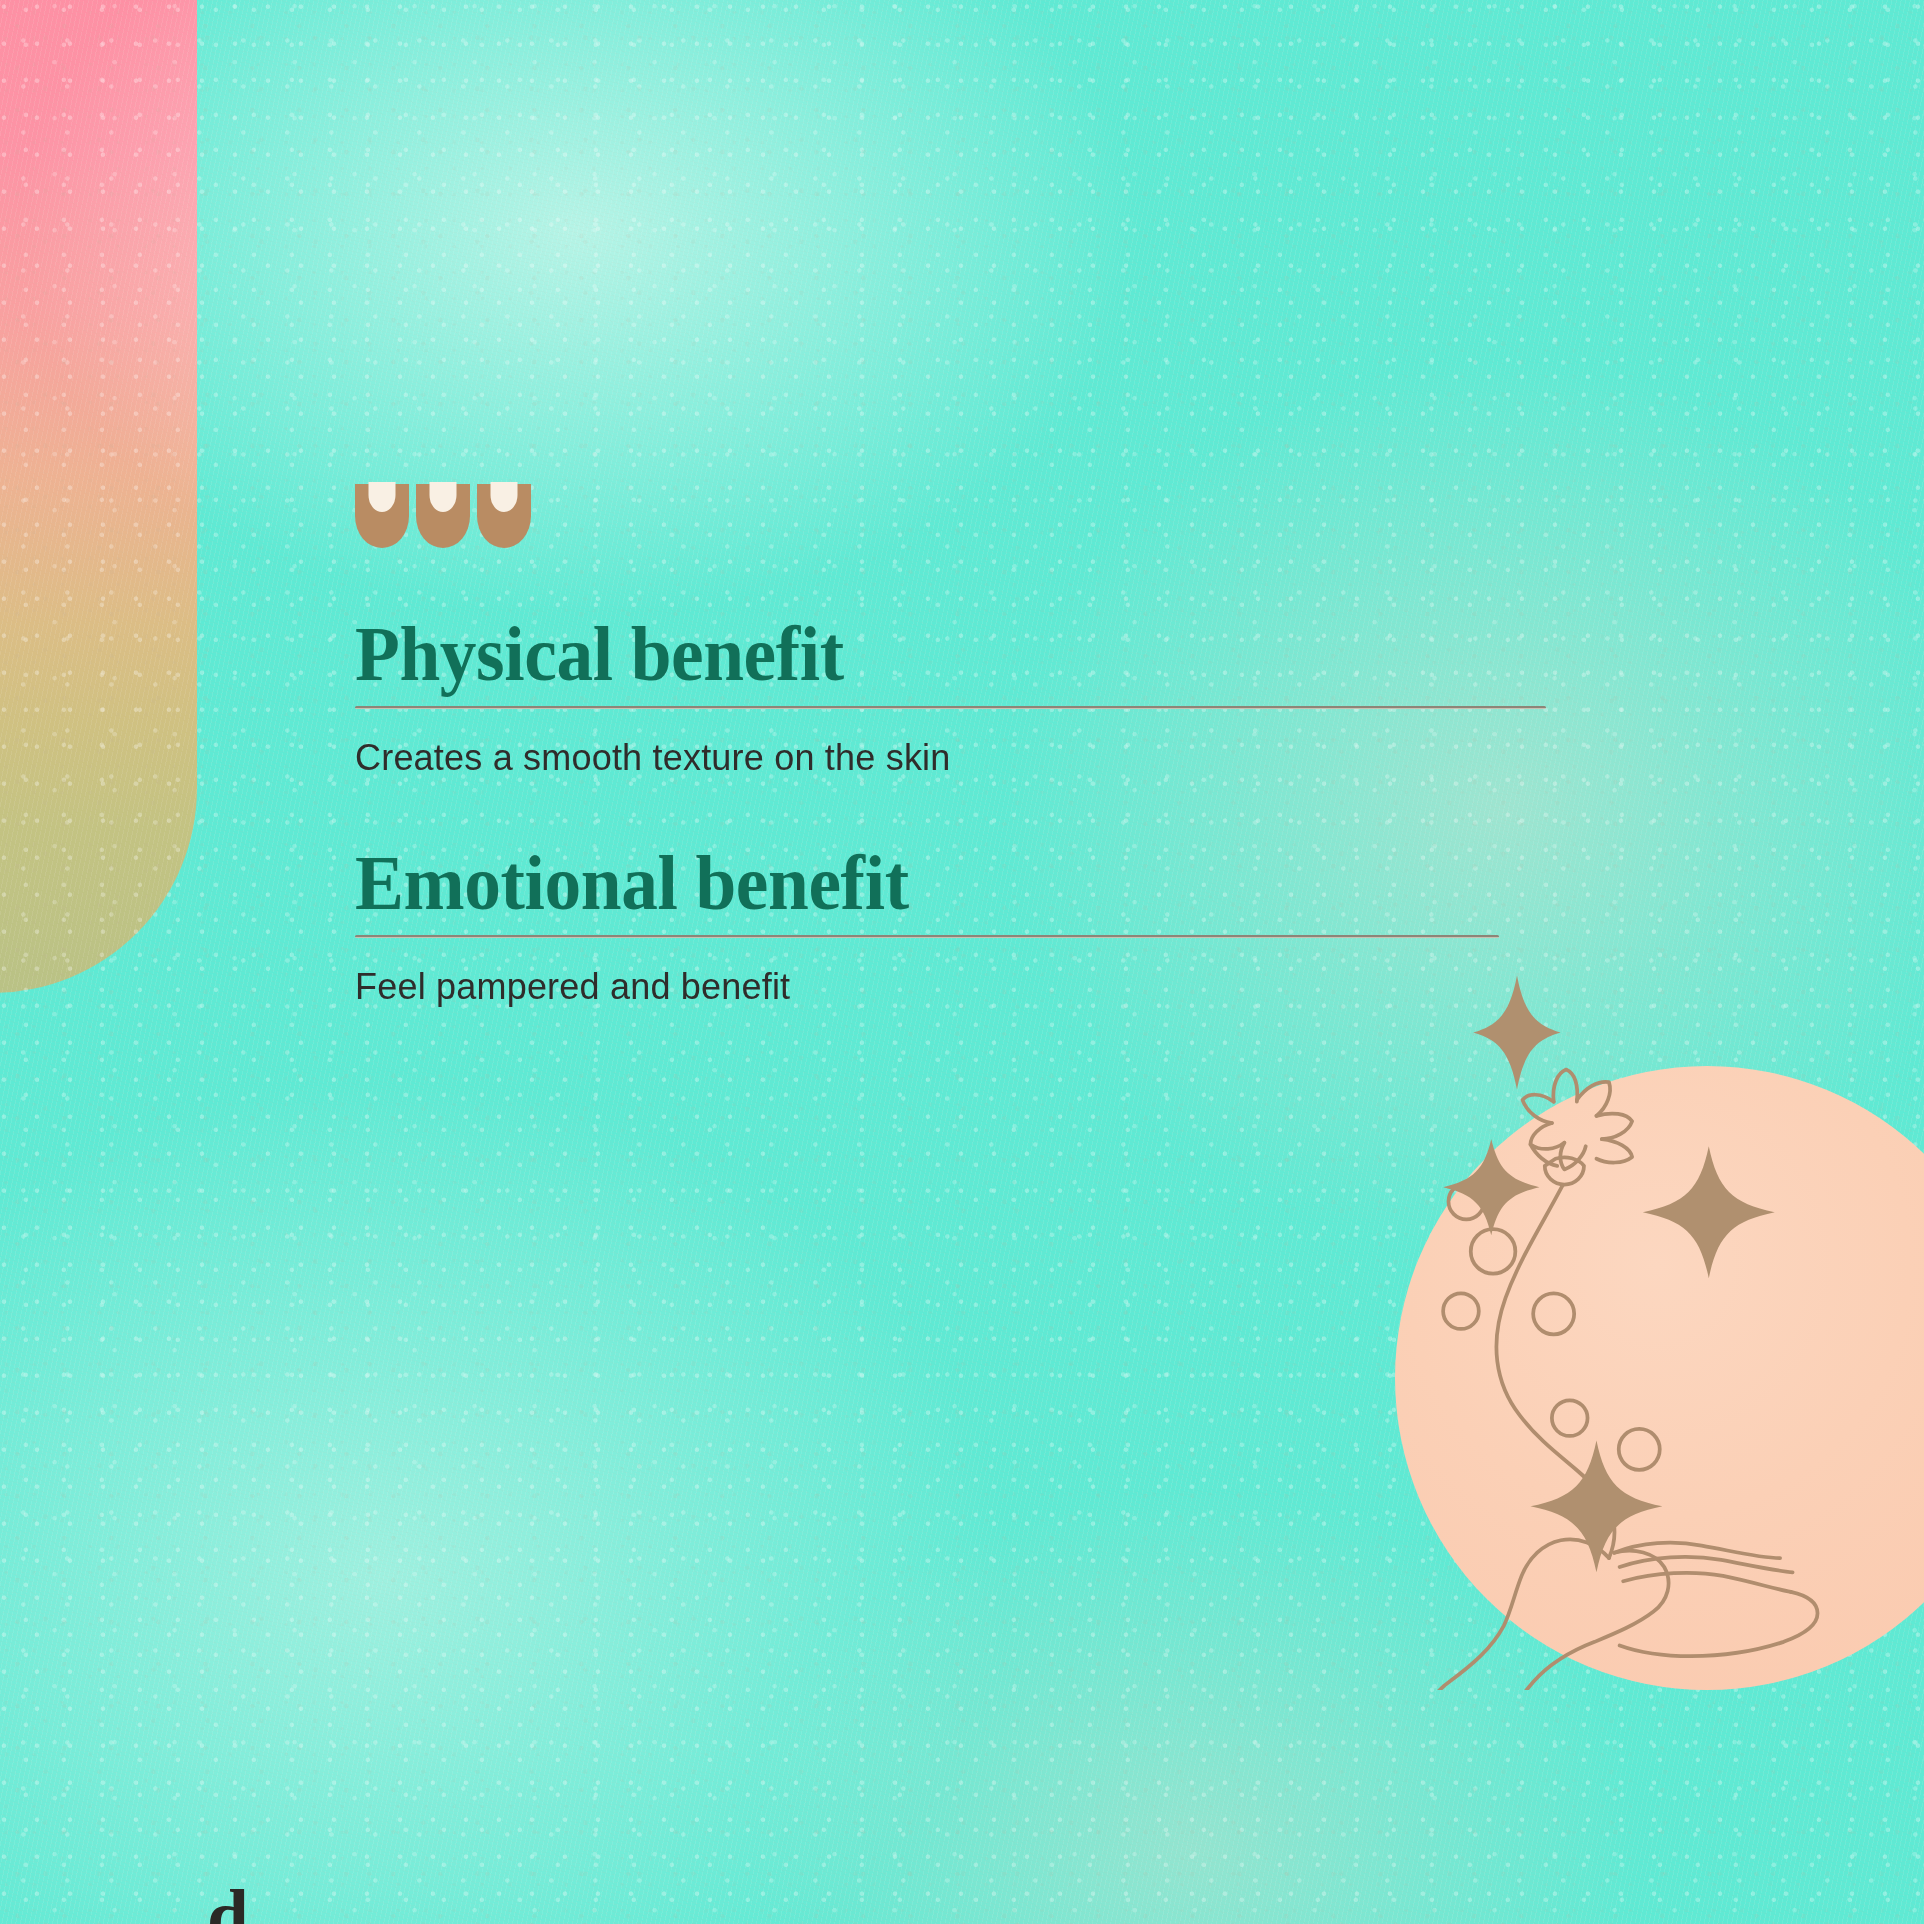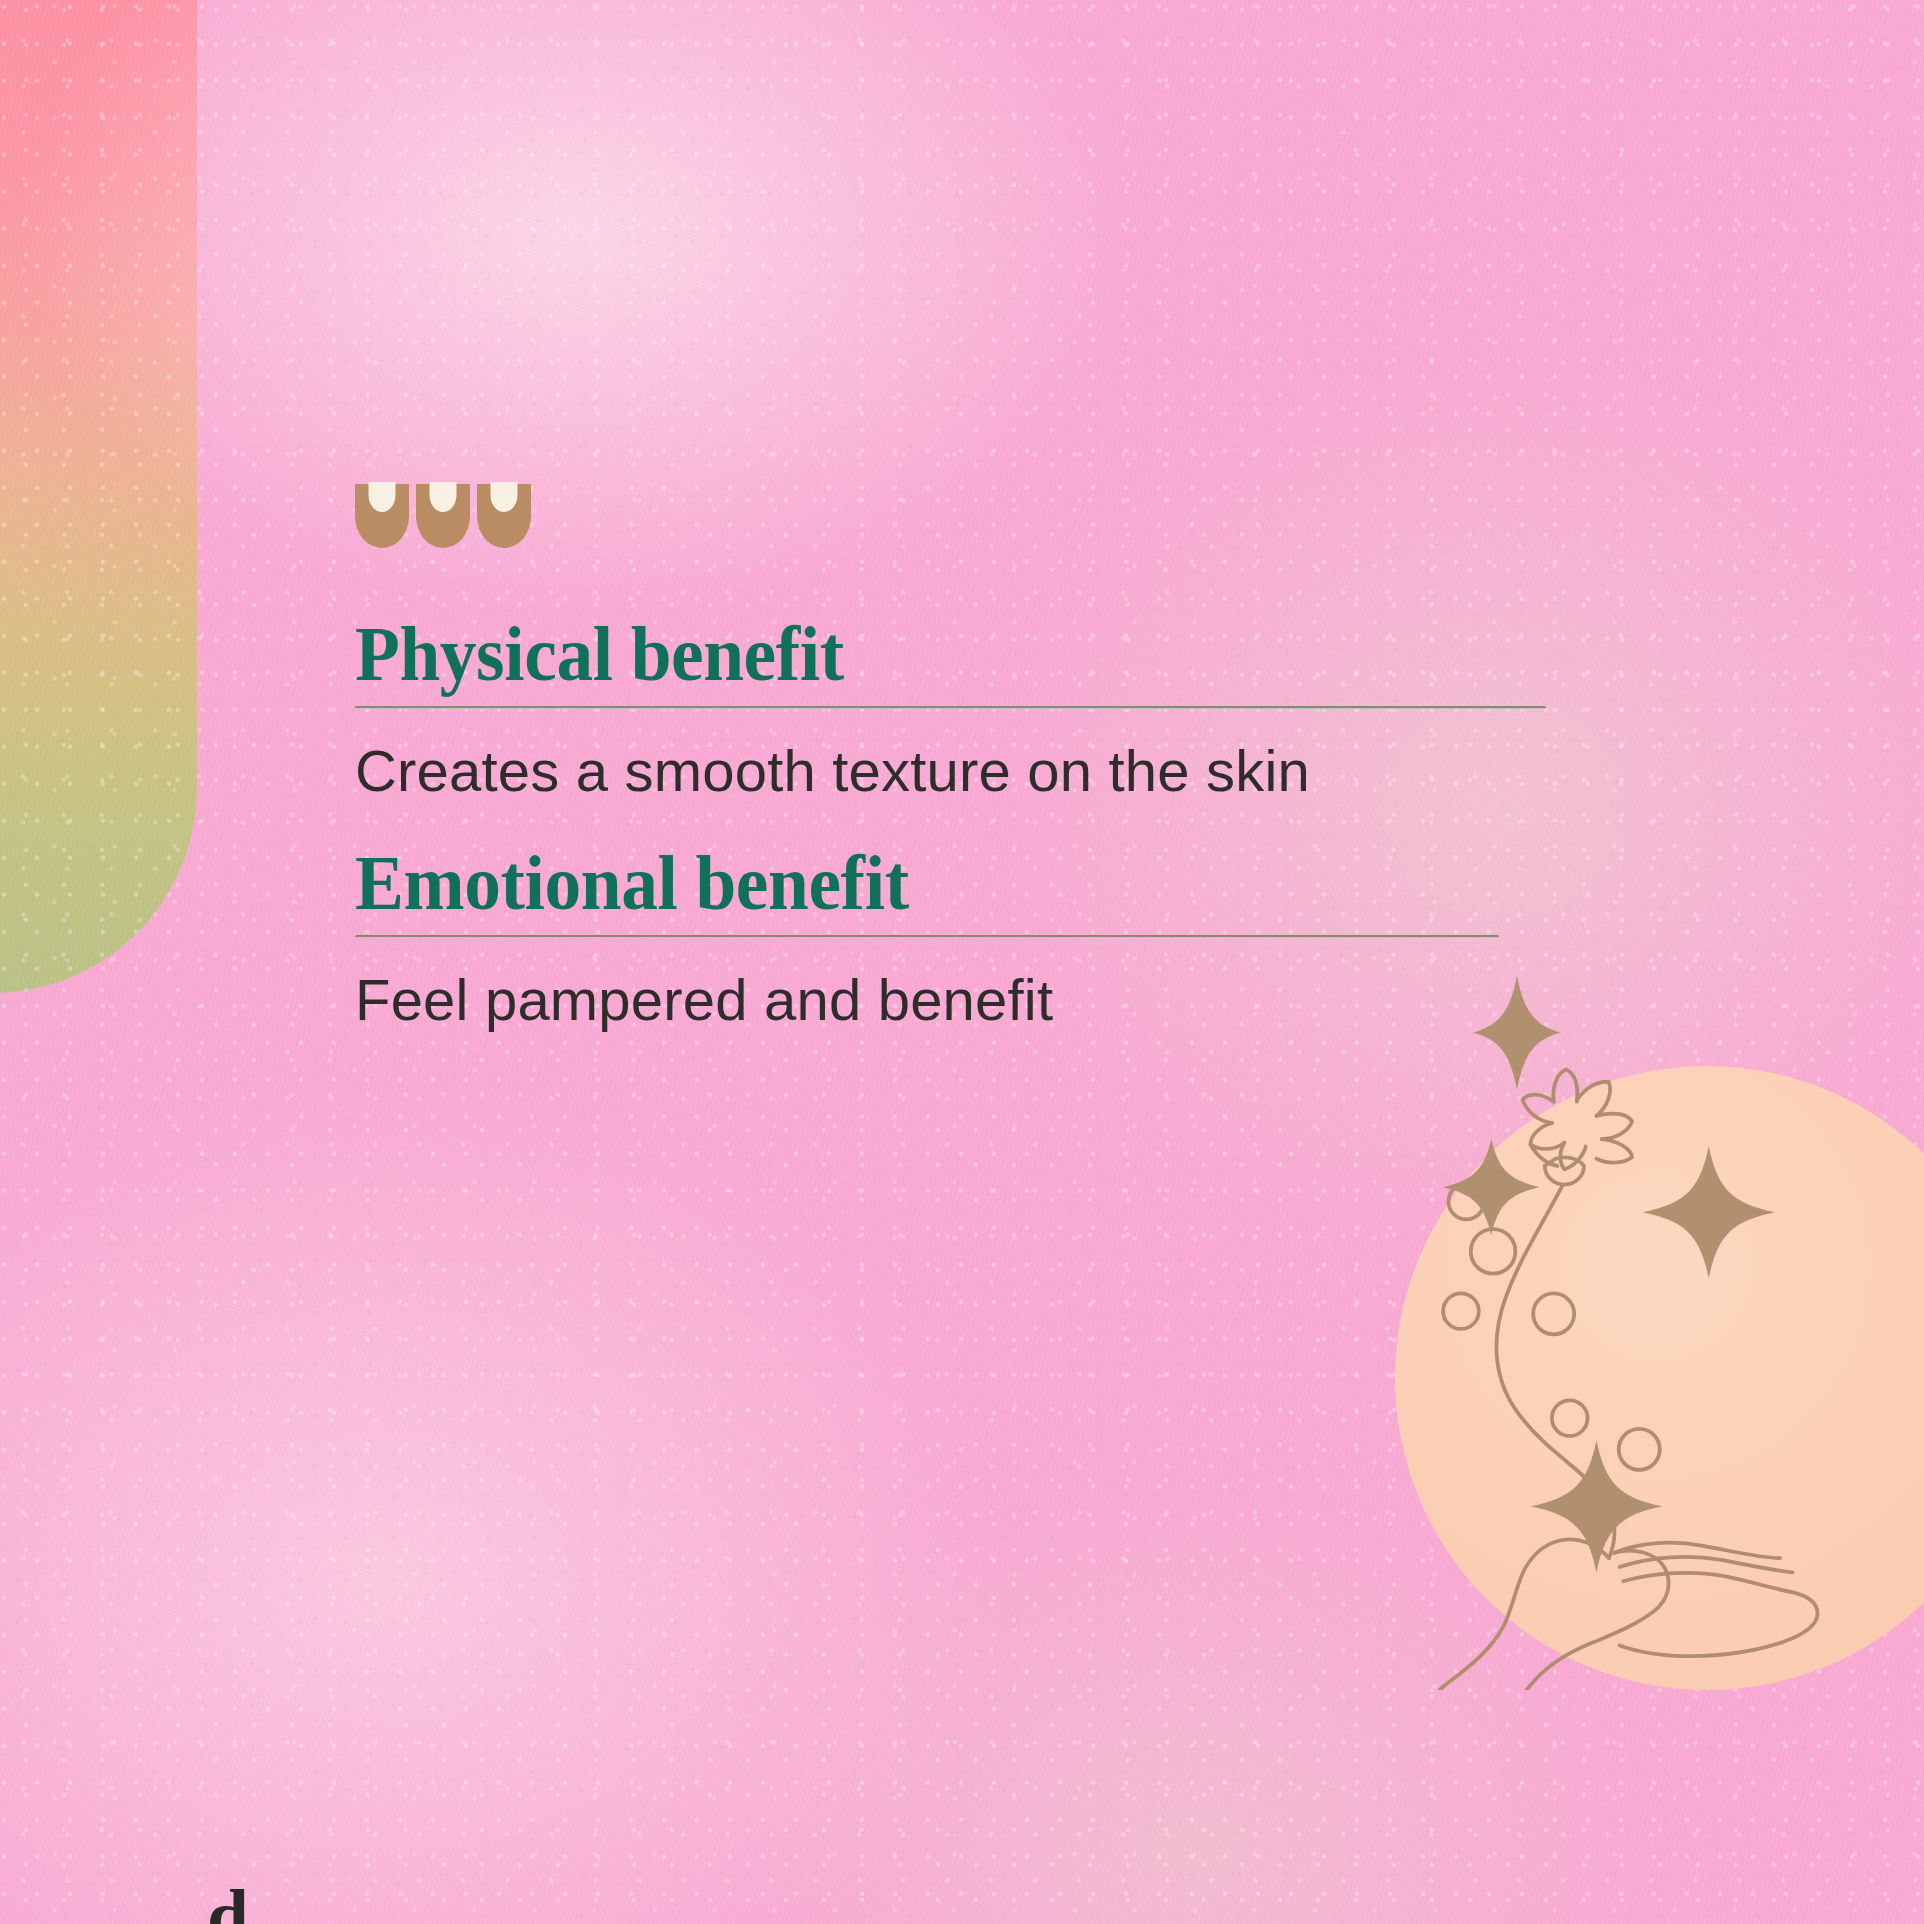--- a/index.html
+++ b/index.html
@@ -5,21 +5,21 @@
   html, body {
     margin: 0;
     padding: 0;
     background: #efe6da;
   }
   #stage {
     position: relative;
     width: 1925px;
     height: 1925px;
     overflow: hidden;
-    background: #f9a8d4;
+    background: #5eead4;
     font-family: "Liberation Sans", sans-serif;
   }
 
   
   .paper-texture {
     position: absolute;
     inset: 0;
     pointer-events: none;
     z-index: 4;
     opacity: .55;
@@ -131,21 +131,21 @@
     border-radius: 1.8px;
   }
   .rule-1 { width: 1191px; }
   .rule-2 { width: 1144px; }
   .rule-3 { width: 1071px; }
 
   .body-text {
     margin: 0;
     padding-top: 27px;
     font-family: "Liberation Sans", sans-serif;
-    font-size: 58px;
+    font-size: 36px;
     line-height: 1.22;
     color: #2f2d2b;
     letter-spacing: 0.2px;
     white-space: nowrap;
   }
   .body-text .strong { font-weight: 700; color: #1f1d1b; }
 
   
   .illus-wrap {
     position: absolute;

